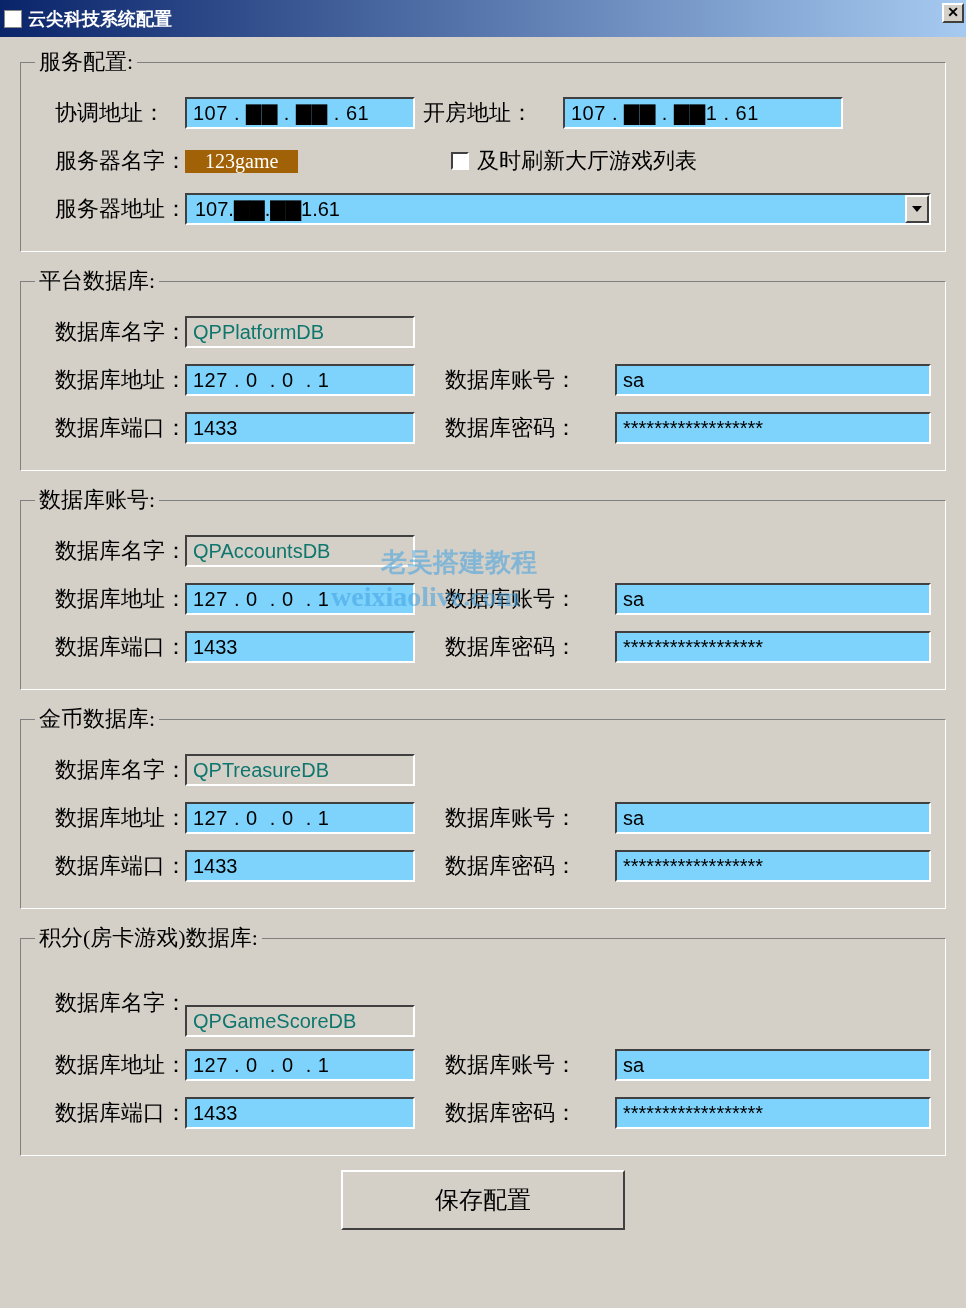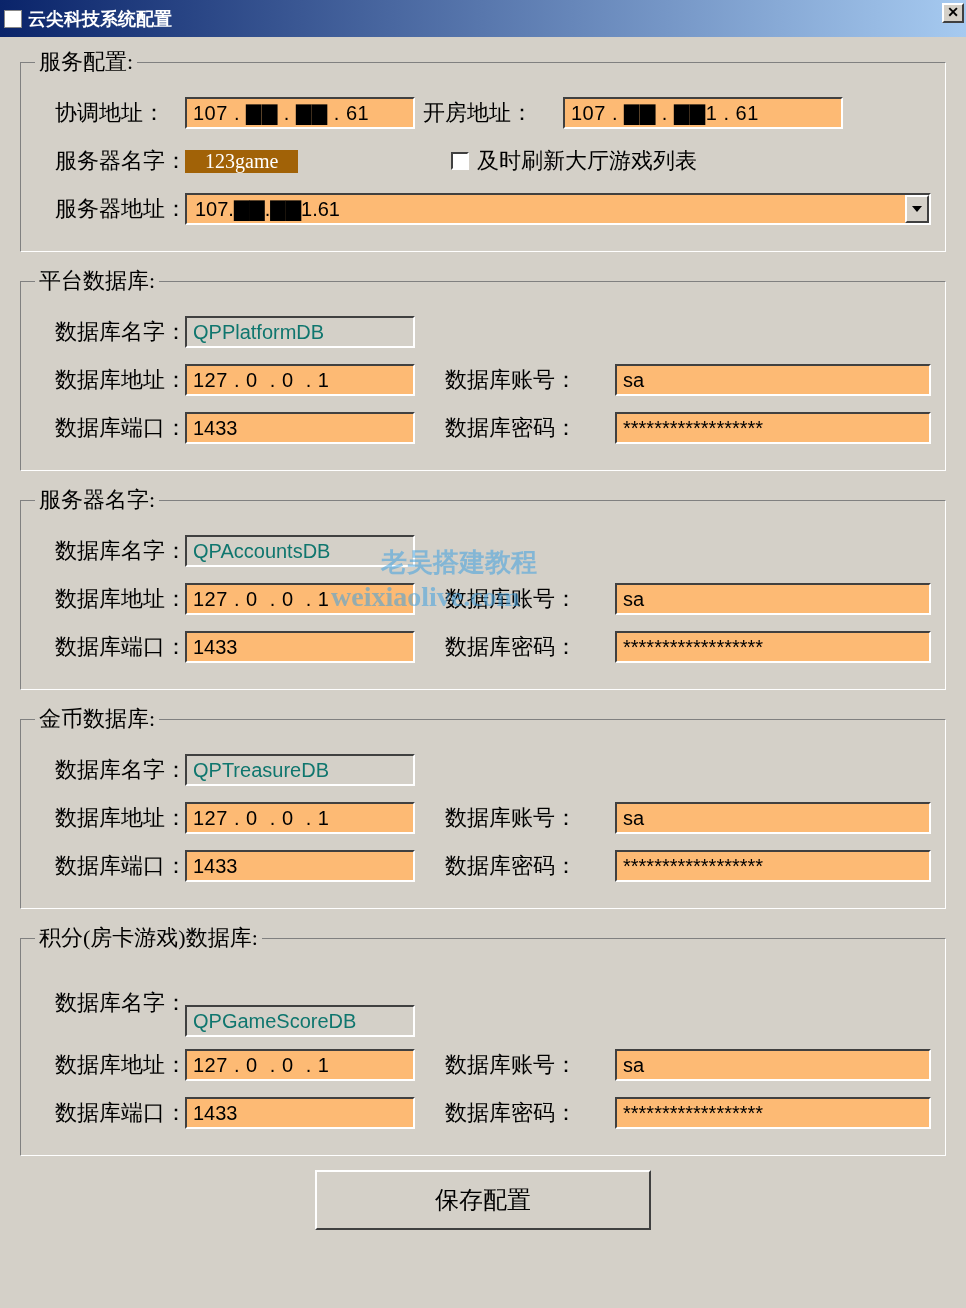--- a/index.html
+++ b/index.html
@@ -82,21 +82,21 @@
   .lbl-col1 { width: 150px; text-align: left; padding-left: 20px; }
   .lbl-col2 { width: 150px; text-align: left; margin-left: 30px; }
   input.txt, .sunken, .combo {
     font-family: Arial, "SimSun", sans-serif;
     font-size: 20px;
     height: 32px;
     border-top: 2px solid #404040;
     border-left: 2px solid #404040;
     border-right: 2px solid #fff;
     border-bottom: 2px solid #fff;
-    background: #fdba74;
+    background: #7dd3fc;
     padding: 2px 6px;
   }
   .txt.disabled {
     background: #d4d0c8;
     color: #0f766e;
   }
   .ip-like { font-family: "Courier New", monospace; letter-spacing: 0.5px; }
   .selected-text {
     background: #a16207;
     color: #fff;
@@ -142,21 +142,21 @@
     margin-right: 8px;
     display: inline-block;
     vertical-align: middle;
   }
   .save-wrap {
     display: flex;
     justify-content: center;
     margin-top: 10px;
   }
   .save-btn {
-    width: 336px;
+    width: 284px;
     height: 60px;
     background: #d4d0c8;
     border-top: 2px solid #fff;
     border-left: 2px solid #fff;
     border-right: 2px solid #404040;
     border-bottom: 2px solid #404040;
     font-size: 24px;
     text-align: center;
     line-height: 56px;
     cursor: pointer;
@@ -221,21 +221,21 @@
       </div>
       <div class="row">
         <span class="lbl lbl-col1">数据库端口：</span>
         <input class="txt" style="width: 230px;" value="1433">
         <span class="lbl lbl-col2">数据库密码：</span>
         <input class="txt" style="flex: 1 1 0%; margin-left: 20px;" value="******************">
       </div>
     </fieldset>
 
     <fieldset style="position:relative">
-      <legend>服务器名字:</legend>
+      <legend>数据库账号:</legend>
       <span class="wm" style="left:360px;top:30px;font-size:26px">老吴搭建教程</span>
       <span class="wm" style="left:310px;top:66px;font-size:28px">weixiaolive.com</span>
       <div class="row">
         <span class="lbl lbl-col1">数据库名字：</span>
         <input class="txt disabled" style="width: 230px;" readonly="" value="QPAccountsDB">
       </div>
       <div class="row">
         <span class="lbl lbl-col1">数据库地址：</span>
         <input class="txt ip-like" style="width: 230px;" value="127 . 0  . 0  . 1">
         <span class="lbl lbl-col2">数据库账号：</span>

